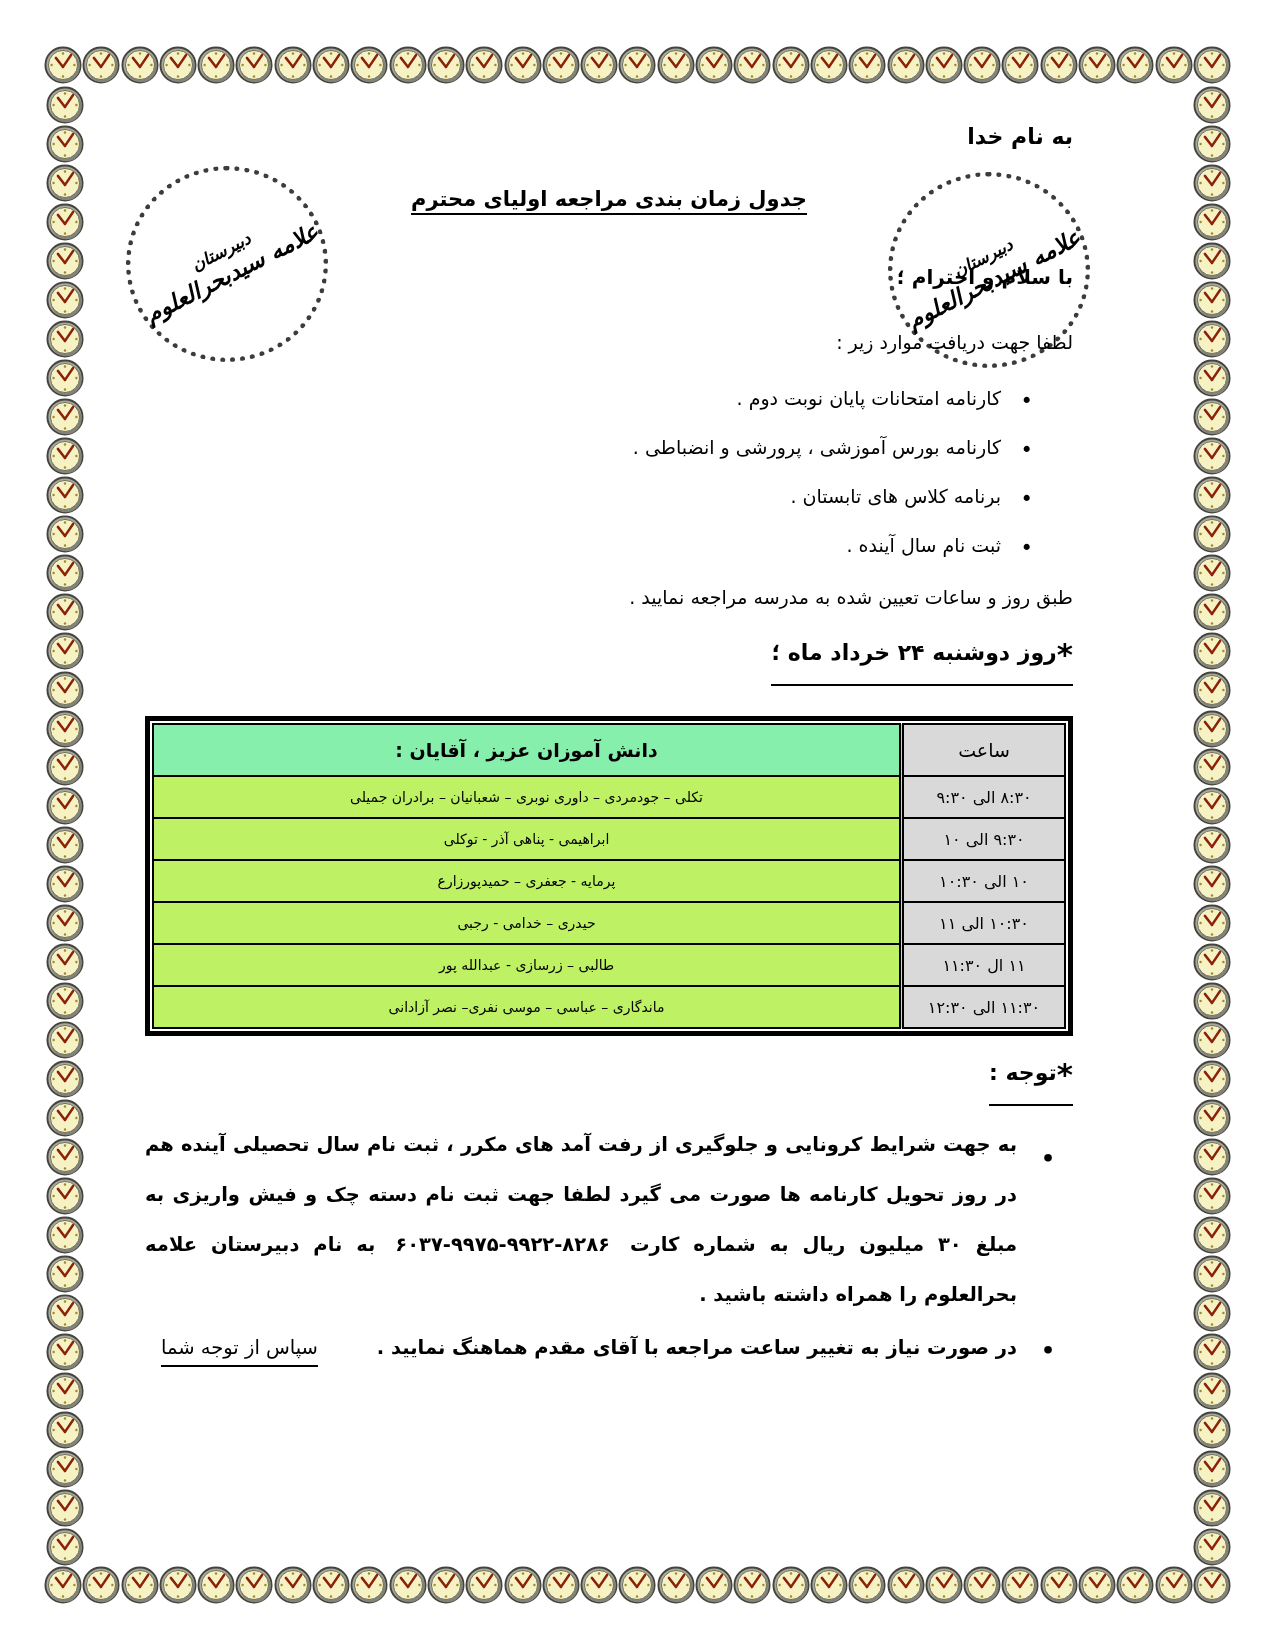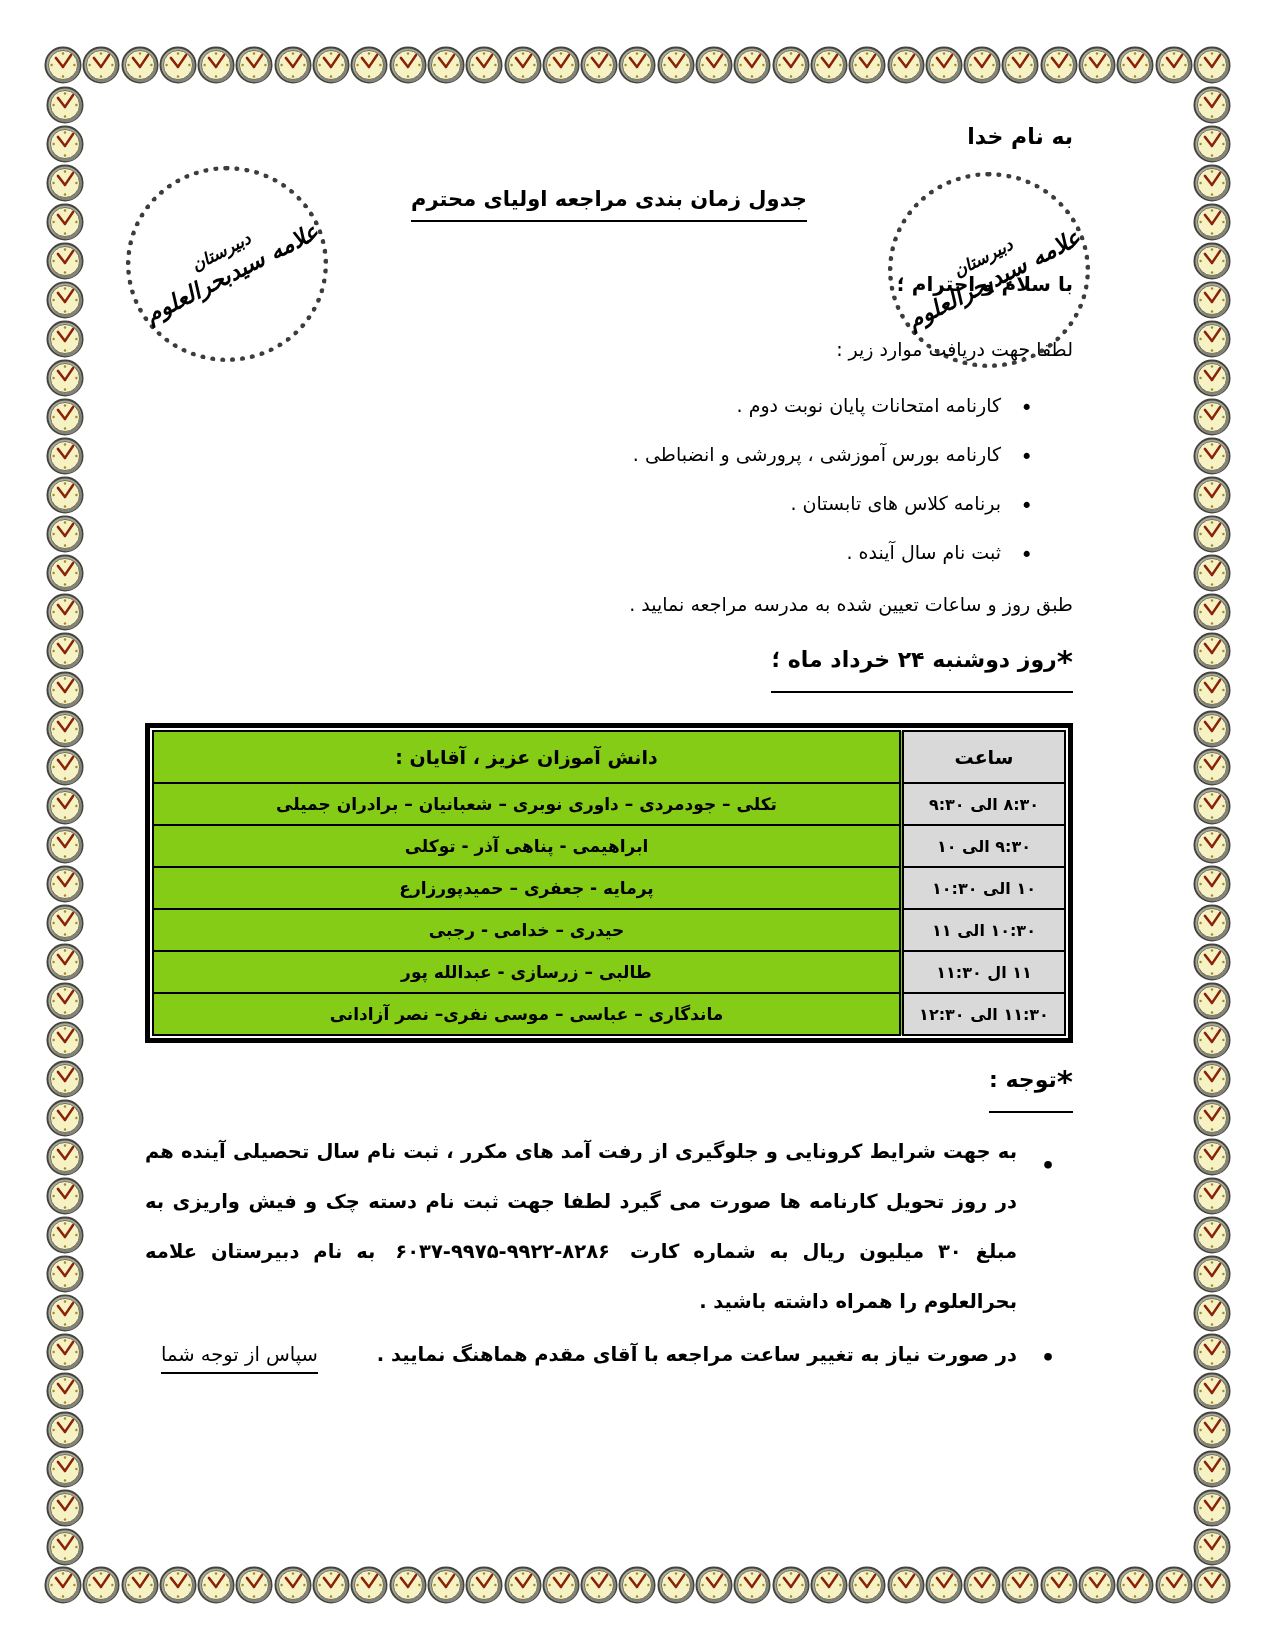--- a/index.html
+++ b/index.html
@@ -33,21 +33,21 @@
 
   
   .content{position:absolute;left:145px;top:100px;width:928px;direction:rtl;}
 
   .center{text-align:center;}
   .bismillah{font-weight:bold;font-size:22px;margin-top:24px;text-align:right;}
   .school-title{font-weight:bold;font-size:23px;margin-top:40px;}
   .subtitle-wrap{margin-top:38px;}
   .subtitle{
     display:inline-block;font-weight:bold;font-size:21px;
-    border-bottom:2px solid #000;padding-bottom:9px;
+    border-bottom:2px solid #000;padding-bottom:2px;
   }
 
   .greeting{font-weight:bold;font-size:20px;margin-top:50px;text-align:right;}
   .intro{font-size:19px;margin-top:42px;text-align:right;}
 
   .checklist{margin-top:34px;}
   .check-item{
     position:relative;font-size:19px;padding-right:72px;margin-bottom:27px;text-align:right;
   }
   .check-item .dot{position:absolute;right:40px;top:2px;font-size:21px;}
@@ -63,23 +63,23 @@
 
   
   .table-frame{border:5px solid #000;padding:2px;margin-top:30px;background:#fff;}
   table.schedule{
     width:100%;border-collapse:collapse;border:2px solid #000;
     table-layout:fixed;
   }
   table.schedule td,table.schedule th{
     border:2px solid #000;text-align:center;vertical-align:middle;
   }
-  table.schedule .col-time{width:158px;background:#d9d9d9;font-weight:bold;}
-  table.schedule th{height:48px;background:#84cc16;font-weight:bold;font-size:19px;}
-  table.schedule td{height:38px;font-weight:bold;font-size:17px;background:#84cc16;}
+  table.schedule .col-time{width:158px;background:#d9d9d9;font-weight:normal;}
+  table.schedule th{height:48px;background:#86efac;font-weight:bold;font-size:19px;}
+  table.schedule td{height:38px;font-weight:normal;font-size:14px;background:#bef264;}
   table.schedule td.col-time{font-size:16px;border-left:5px double #000;}
   table.schedule th.col-time{border-left:5px double #000;}
 
   
   .notes-heading-wrap{margin-top:24px;text-align:right;}
   .note1{
     position:relative;margin-top:14px;padding-right:56px;
     font-weight:bold;font-size:19.5px;line-height:50px;
     text-align:justify;text-align-last:right;
   }

